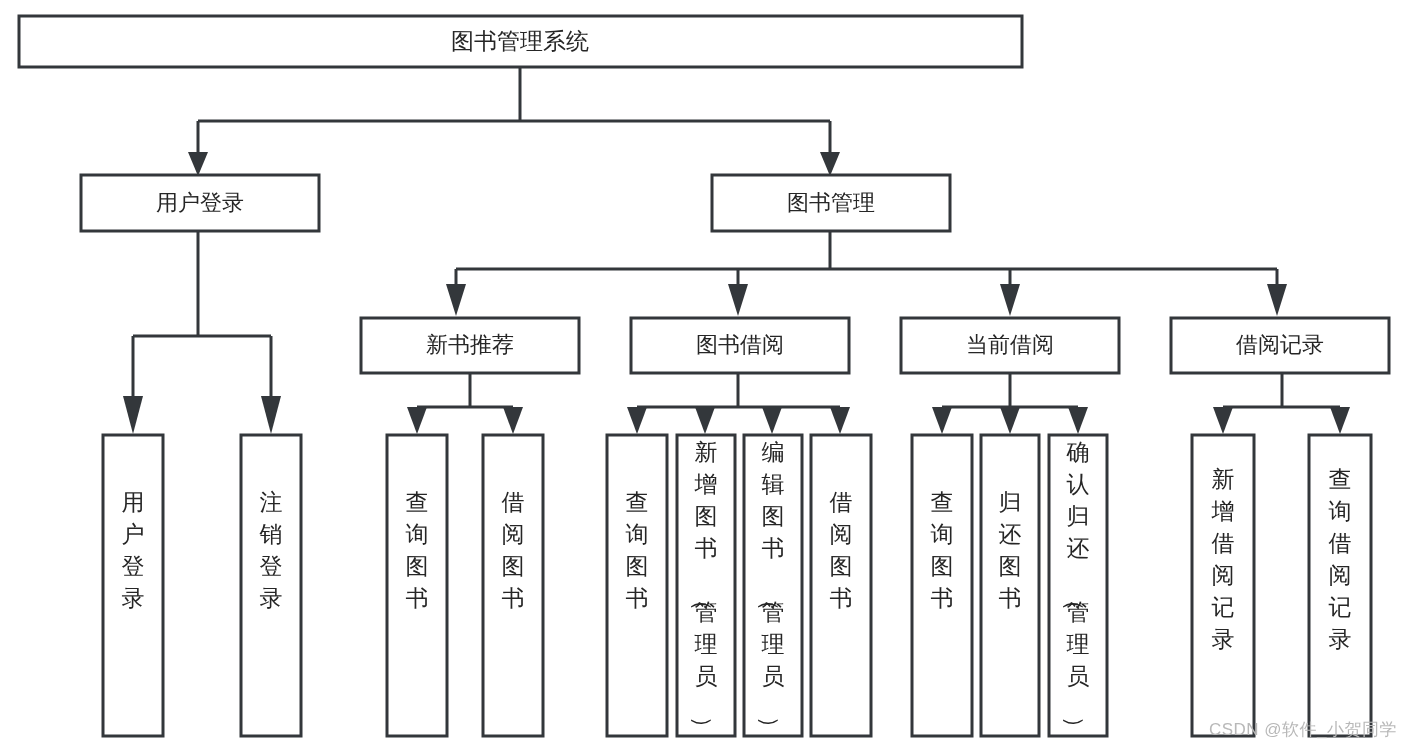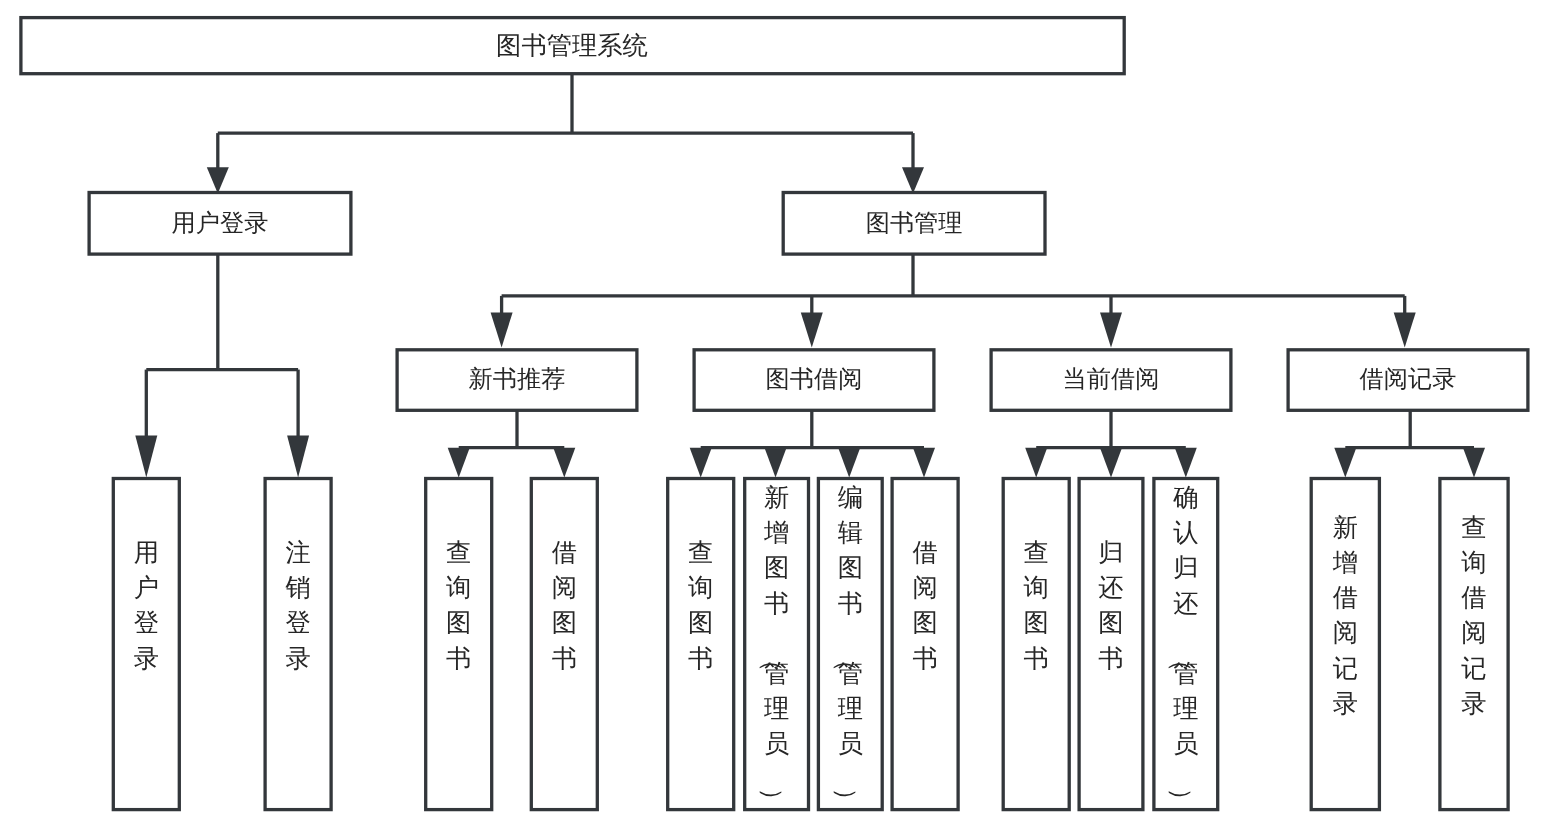--- a/index.html
+++ b/index.html
@@ -229,13 +229,14 @@
       <text class="node-label-v" x="1223" y="487"><tspan x="1223" dy="0">新</tspan><tspan x="1223" dy="32">增</tspan><tspan x="1223" dy="32">借</tspan><tspan x="1223" dy="32">阅</tspan><tspan x="1223" dy="32">记</tspan><tspan x="1223" dy="32">录</tspan></text>
     </g>
 
     <g>
       <rect class="node-box" x="1309" y="435" width="62" height="301"></rect>
       <text class="node-label-v" x="1340" y="487"><tspan x="1340" dy="0">查</tspan><tspan x="1340" dy="32">询</tspan><tspan x="1340" dy="32">借</tspan><tspan x="1340" dy="32">阅</tspan><tspan x="1340" dy="32">记</tspan><tspan x="1340" dy="32">录</tspan></text>
     </g>
 
   </svg>
 
+  <div class="watermark">CSDN @软件_小贺同学</div>
 </div>
 
 </body></html>

